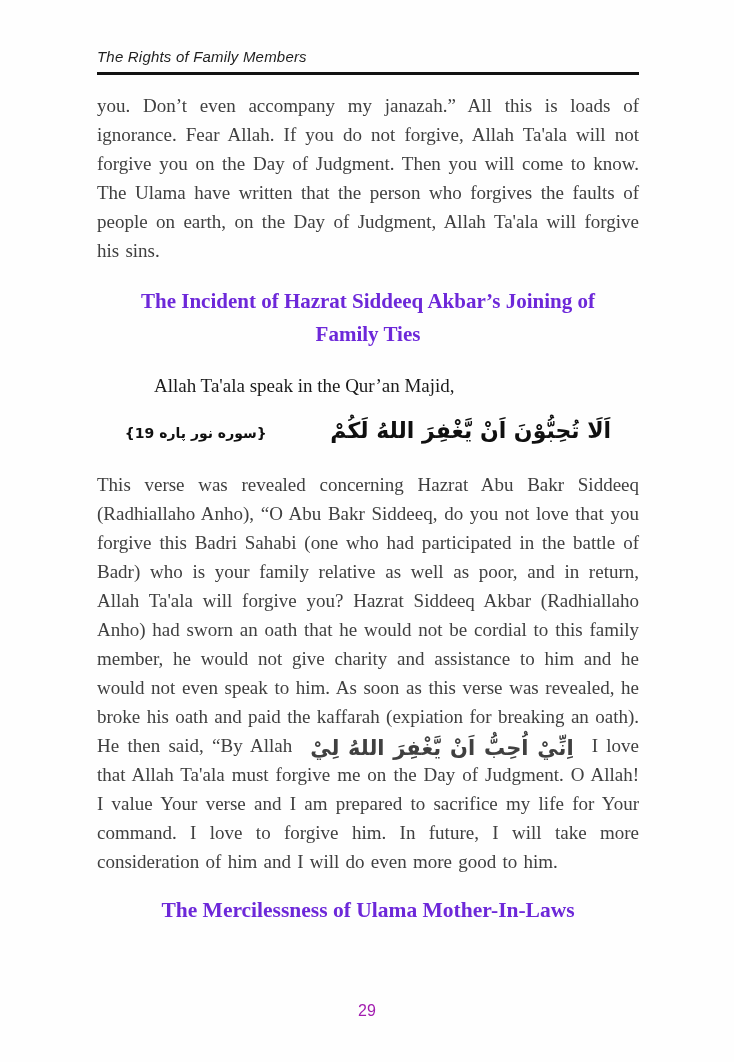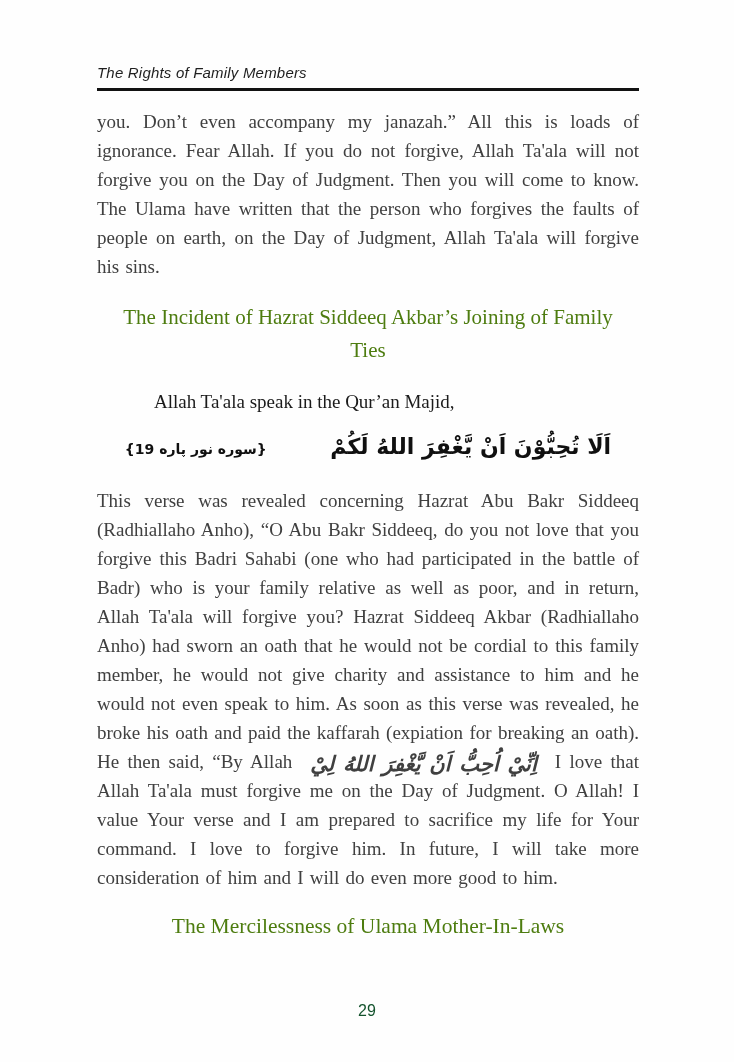--- a/index.html
+++ b/index.html
@@ -5,21 +5,21 @@
   html, body { margin: 0; padding: 0; }
   body {
     width: 750px; height: 1062px;
     background: #ffffff;
     color: #1c1c1c;
     font-family: "Liberation Serif", serif;
   }
   .page {
     box-sizing: border-box;
     width: 734px; height: 1062px;
-    padding: 64px 95px 0 97px;
+    padding: 48px 95px 0 97px;
     position: relative;
     background: #fefefe;
     overflow: hidden;
   }
   .running-head {
     font-family: "Liberation Sans", sans-serif;
     font-style: italic;
     font-size: 15px;
     color: #1f1f1f;
     letter-spacing: 0.2px;
@@ -32,24 +32,24 @@
   .body-par {
     font-size: 19px;
     line-height: 29px;
     text-align: justify;
     margin: 16px 0 0 0;
     word-spacing: 1.5px;
     color: #404040;
   }
   h1.section-heading, h2.section-heading {
     font-size: 21px;
-    font-weight: normal;
+    font-weight: bold;
     text-align: center;
     line-height: 33px;
-    color: #4d7c0f;
+    color: #6d28d9;
     margin: 20px auto 0 auto;
   }
   h1.section-heading { max-width: 490px; }
   h2.section-heading { margin-top: 18px; font-size: 21.5px; }
   .intro-line {
     font-size: 19px;
     line-height: 29px;
     margin: 20px 0 0 0;
     text-indent: 57px;
     color: #1b1b1b;
@@ -73,31 +73,30 @@
     font-weight: bold;
   }
   .arabic-inline {
     font-family: "DejaVu Sans", sans-serif;
     font-weight: bold;
     font-size: 21px;
     line-height: 1;
     display: inline-block;
     vertical-align: -3px;
     margin: 0 18px;
-    font-style: italic;
   }
   .page-footer {
     position: absolute;
     left: 0; right: 0; bottom: 42px;
     text-align: center;
   }
   .page-number {
     font-family: "Liberation Sans", sans-serif;
     font-size: 16px;
-    color: #14532d;
+    color: #a21caf;
   }
 </style>
 </head>
 <body>
 
 <div class="page">
 
   <header>
     <span class="running-head">The Rights of Family Members</span>
     <div class="header-rule"></div>

